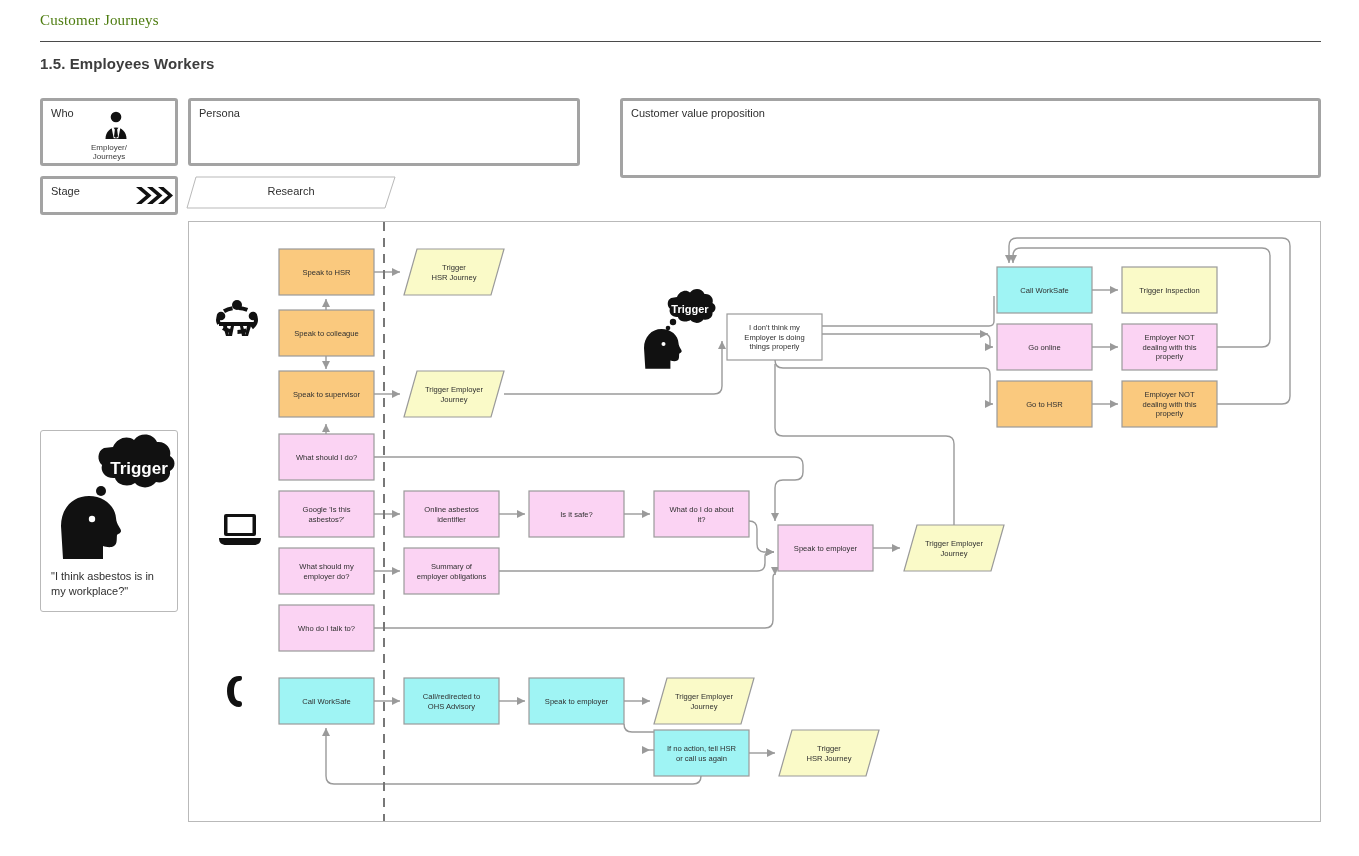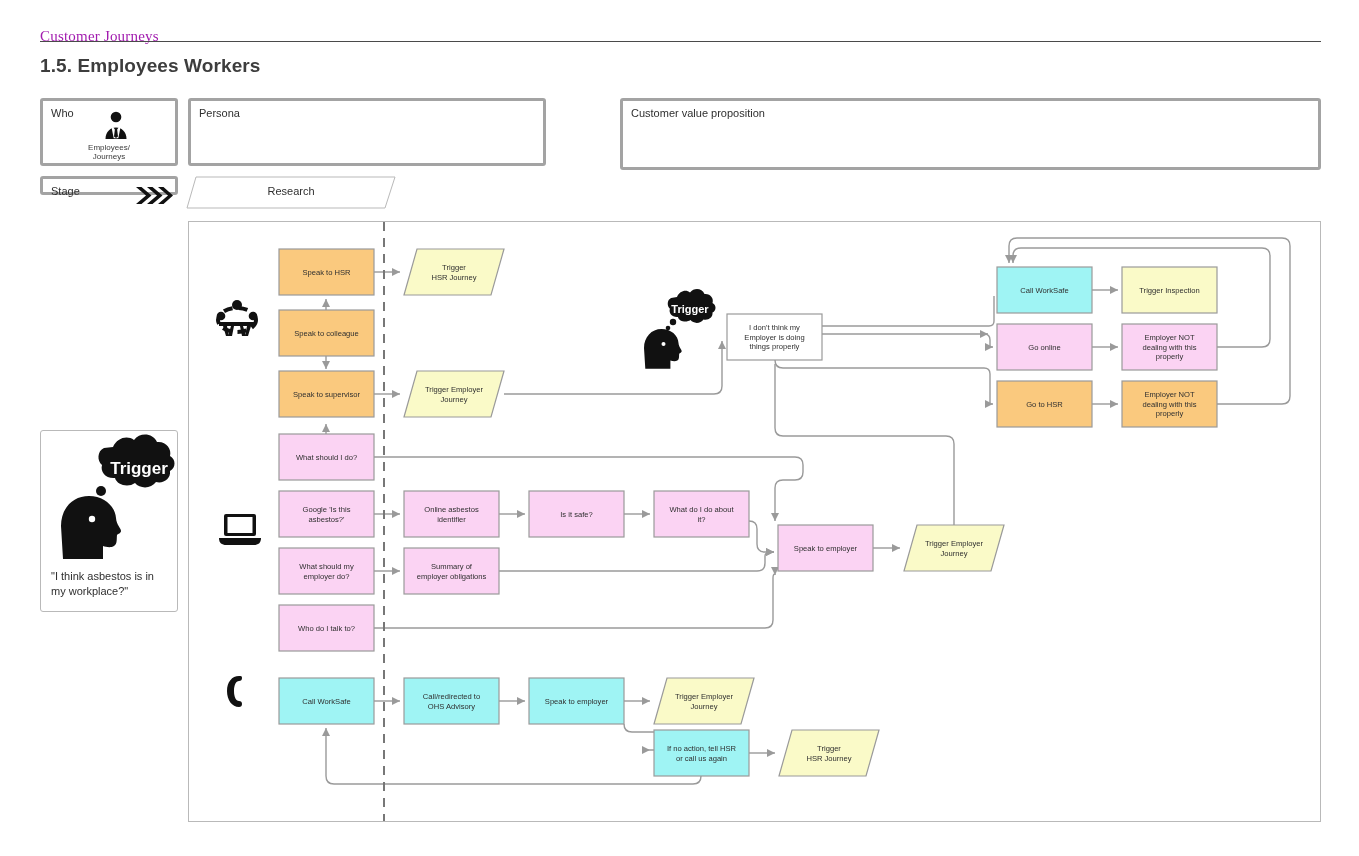--- a/index.html
+++ b/index.html
@@ -1,31 +1,31 @@
 <!DOCTYPE html>
 <html><head>
 <meta charset="utf-8">
 <style>
   html,body{margin:0;padding:0;background:#ffffff;}
   body{width:1359px;height:856px;font-family:"Liberation Sans",sans-serif;color:#333;position:relative;overflow:hidden;}
   .page{position:absolute;inset:0;}
 
-  .breadcrumb{position:absolute;left:40px;top:28px;font-family:"Liberation Serif",serif;font-size:15px;color:#a21caf;letter-spacing:.2px;}
+  .breadcrumb{position:absolute;left:40px;top:12px;font-family:"Liberation Serif",serif;font-size:15px;color:#4d7c0f;letter-spacing:.2px;}
   .breadcrumb-rule{position:absolute;left:40px;top:41px;width:1281px;height:1px;background:#4a4a4a;}
 
-  .page-title{position:absolute;left:40px;top:55px;font-size:19px;font-weight:bold;color:#3d3d3d;letter-spacing:.1px;text-align:right;}
+  .page-title{position:absolute;left:40px;top:55px;font-size:15px;font-weight:bold;color:#3d3d3d;letter-spacing:.1px;text-align:right;}
 
   .panel{position:absolute;border:3px solid #a3a3a3;border-radius:3px;background:#fff;box-sizing:border-box;}
   .panel-label{position:absolute;left:8px;top:6px;font-size:11px;color:#2f2f2f;}
 
   .who-box{left:40px;top:98px;width:138px;height:68px;}
-  .persona-box{left:188px;top:98px;width:358px;height:68px;}
-  .cvp-box{left:620px;top:98px;width:701px;height:72px;}
-
-  .stage-box{left:40px;top:176px;width:138px;height:19px;}
+  .persona-box{left:188px;top:98px;width:392px;height:68px;}
+  .cvp-box{left:620px;top:98px;width:701px;height:80px;}
+
+  .stage-box{left:40px;top:176px;width:138px;height:39px;}
 
   .who-icon{position:absolute;left:50%;top:8px;transform:translateX(-10px);}
   .who-caption{position:absolute;left:0;right:0;top:42px;text-align:center;font-size:8px;line-height:9px;color:#3a3a3a;}
   .stage-icon{position:absolute;left:92px;top:7px;}
 
   .stage-bar{position:absolute;height:33px;top:176px;box-sizing:border-box;}
   .stage-bar svg{position:absolute;left:0;top:0;}
   .stage-bar span{position:absolute;left:0;right:0;top:9px;text-align:center;font-size:11px;color:#2f2f2f;}
   .stage-research{left:186px;width:210px;}
   .stage-act{left:392px;width:929px;}
@@ -51,21 +51,21 @@
     <span class="panel-label">Who</span>
     <span class="who-icon">
       <svg width="34" height="34" viewBox="0 0 34 34">
         <circle cx="17" cy="8" r="5.3" fill="#111"></circle>
         <path d="M6.5 30c0-7 4.7-11.5 10.5-11.5S27.5 23 27.5 30z" fill="#111"></path>
         <path d="M14.2 18.3 17 22l2.8-3.7 1.5 1 -2 10h-4.6l-2-10z" fill="#fff"></path>
         <path d="M16 19.6h2l1 8-2 1.4-2-1.4z" fill="#111"></path>
       </svg>
     </span>
     <div class="who-caption">
-      <div>Employees/</div>
+      <div>Employer/</div>
       <div>Journeys</div>
     </div>
   </div>
 
   <div class="panel persona-box">
     <span class="panel-label">Persona</span>
   </div>
 
   <div class="panel cvp-box">
     <span class="panel-label">Customer value proposition</span>

